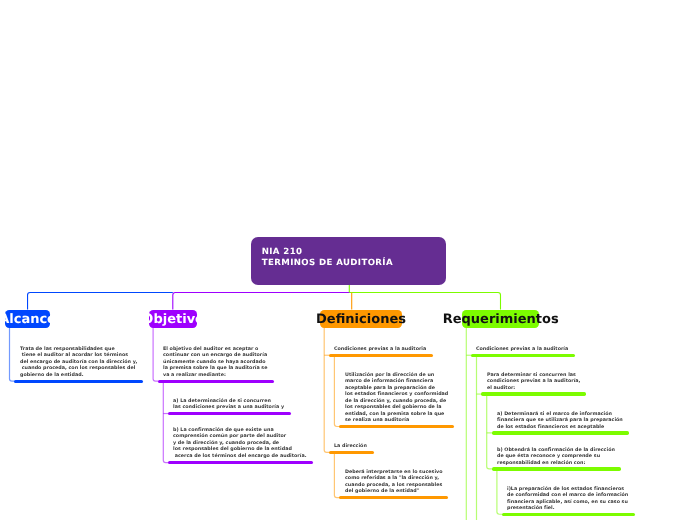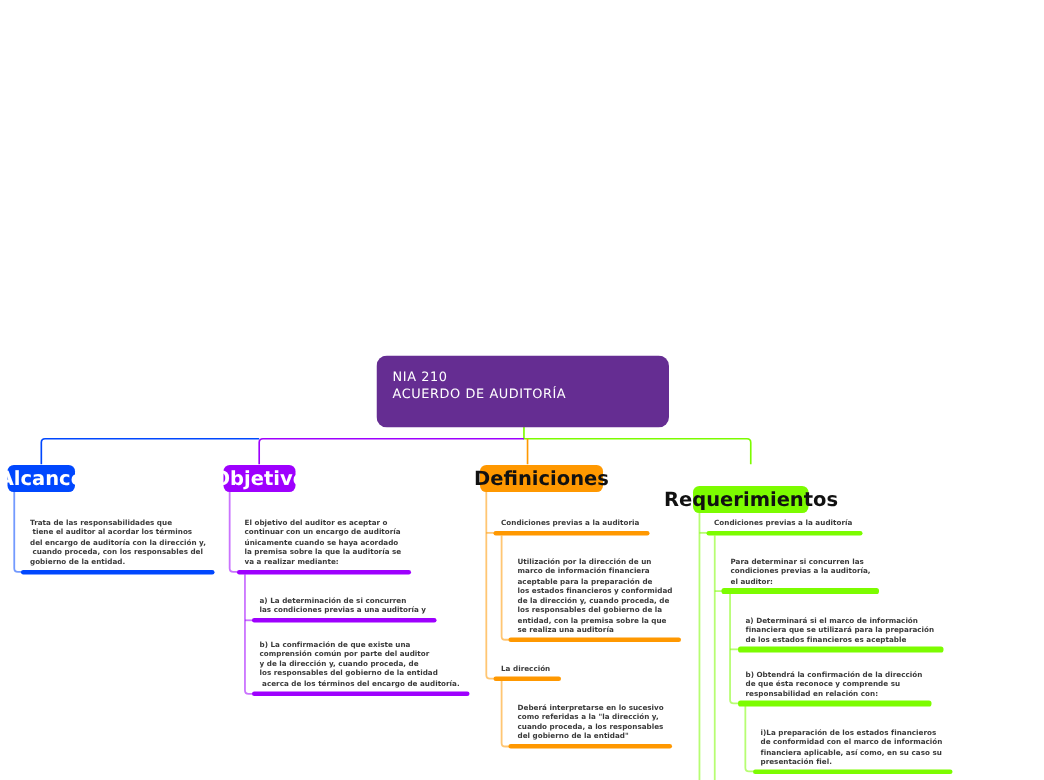--- a/index.html
+++ b/index.html
@@ -4,21 +4,21 @@
 <title>Mapa mental NIA 210</title>
 <style>
 html,body{margin:0;padding:0;background:#ffffff;}
 body{width:696px;height:520px;overflow:hidden;
   font-family:"DejaVu Sans","Liberation Sans",sans-serif;
   -webkit-font-smoothing:antialiased;text-rendering:geometricPrecision;}
 .canvas{position:relative;width:696px;height:520px;background:#ffffff;overflow:hidden;}
 svg.links{position:absolute;left:0;top:0;width:696px;height:520px;}
 
 .root-node{position:absolute;border-radius:7px;box-sizing:border-box;will-change:transform;}
-.root-node .rl{position:absolute;color:#ffffff;font-weight:normal;font-size:8.6px;
+.root-node .rl{position:absolute;color:#ffffff;font-weight:bold;font-size:8.6px;
   line-height:11.1px;letter-spacing:0.39px;white-space:nowrap;left:10.7px;top:10.1px;}
 
 .branch-node{position:absolute;border-radius:4.2px;height:18px;will-change:transform;
   display:flex;align-items:center;justify-content:center;box-sizing:border-box;}
 .branch-node .bl{font-weight:bold;font-size:13px;letter-spacing:0px;white-space:nowrap;position:relative;top:0.5px;}
 
 .tx{position:absolute;will-change:transform;font-size:4.8px;line-height:6.49px;color:#3a3a3a;
   font-weight:bold;white-space:pre;letter-spacing:0.01px;}
 .ul{position:absolute;height:3.4px;border-radius:1.7px;}
 .tline{white-space:pre;}
@@ -46,21 +46,21 @@
       <path d="M 466.3 355.24 L 471.6 355.24" fill="none" stroke="#7cfc00" stroke-width="1.2" stroke-linecap="butt" stroke-opacity="0.55"></path>
       <path d="M 349.3 283.7 L 349.3 292.5 L 498 292.5 Q 500.5 292.5 500.5 295 L 500.5 309.5" fill="none" stroke="#7cfc00" stroke-width="1.1" stroke-linecap="butt" stroke-opacity="1"></path>
       <path d="M 351.7 292.5 L 351.7 309.5" fill="none" stroke="#ff9800" stroke-width="1.1" stroke-linecap="butt" stroke-opacity="1"></path>
       <path d="M 349.3 292.5 L 175.29999999999998 292.5 Q 172.79999999999998 292.5 172.79999999999998 295 L 172.79999999999998 309.5" fill="none" stroke="#9e00fe" stroke-width="1.1" stroke-linecap="butt" stroke-opacity="1"></path>
       <path d="M 172.79999999999998 292.5 L 30.05 292.5 Q 27.55 292.5 27.55 295 L 27.55 309.5" fill="none" stroke="#0047fe" stroke-width="1.1" stroke-linecap="butt" stroke-opacity="1"></path>
     </svg>
   <div id="nodes">
       <div class="root-node" style="left: 251.4px; top: 236.6px; width: 195.3px; height: 47.6px; background: rgb(101, 45, 146);">
         <div class="rl" style="color: rgb(255, 255, 255);">
           <div class="rline">NIA 210</div>
-          <div class="rline">ACUERDO DE AUDITORÍA</div>
+          <div class="rline">TERMINOS DE AUDITORÍA</div>
         </div>
       </div>
       <div class="branch-node" style="left: 5px; top: 309.5px; width: 45.1px; height: 18px; background: rgb(0, 71, 254);">
         <span class="bl" style="color: rgb(255, 255, 255);">Alcance</span>
       </div>
       <div class="tx" style="left: 19.6px; top: 347.1px;"><div class="tline">Trata de las responsabilidades que</div><div class="tline"> tiene el auditor al acordar los términos</div><div class="tline">del encargo de auditoría con la dirección y,</div><div class="tline"> cuando proceda, con los responsables del</div><div class="tline">gobierno de la entidad.</div></div>
       <div class="ul" style="left: 14.3px; top: 379.5px; height: 3.4px; width: 129.113px; background: rgb(0, 71, 254);"></div>
       <div class="branch-node" style="left: 148.6px; top: 309.5px; width: 48.4px; height: 18px; background: rgb(158, 0, 254);">
         <span class="bl" style="color: rgb(255, 255, 255);">Objetivo</span>
       </div>
@@ -74,21 +74,21 @@
         <span class="bl" style="color: rgb(17, 17, 17);">Definiciones</span>
       </div>
       <div class="tx" style="left: 334.3px; top: 347.1px;"><div class="tline">Condiciones previas a la auditoria</div></div>
       <div class="ul" style="left: 329px; top: 353.54px; height: 3.4px; width: 104.05px; background: rgb(255, 152, 0);"></div>
       <div class="tx" style="left: 344.5px; top: 372.94px;"><div class="tline">Utilización por la dirección de un</div><div class="tline">marco de información financiera</div><div class="tline">aceptable para la preparación de</div><div class="tline">los estados financieros y conformidad</div><div class="tline">de la dirección y, cuando proceda, de</div><div class="tline">los responsables del gobierno de la</div><div class="tline">entidad, con la premisa sobre la que</div><div class="tline">se realiza una auditoría</div></div>
       <div class="ul" style="left: 339.2px; top: 424.81px; height: 3.4px; width: 115.112px; background: rgb(255, 152, 0);"></div>
       <div class="tx" style="left: 334.3px; top: 444.21px;"><div class="tline">La dirección</div></div>
       <div class="ul" style="left: 329px; top: 450.65px; height: 3.4px; width: 44.6281px; background: rgb(255, 152, 0);"></div>
       <div class="tx" style="left: 344.5px; top: 470.05px;"><div class="tline">Deberá interpretarse en lo sucesivo</div><div class="tline">como referidas a la "la dirección y,</div><div class="tline">cuando proceda, a los responsables</div><div class="tline">del gobierno de la entidad"</div></div>
       <div class="ul" style="left: 339.2px; top: 495.96px; height: 3.4px; width: 109.284px; background: rgb(255, 152, 0);"></div>
-      <div class="branch-node" style="left: 461.8px; top: 309.5px; width: 77.4px; height: 18px; background: rgb(124, 252, 0); margin-top: 14px;">
+      <div class="branch-node" style="left: 461.8px; top: 309.5px; width: 77.4px; height: 18px; background: rgb(124, 252, 0);">
         <span class="bl" style="color: rgb(17, 17, 17);">Requerimientos</span>
       </div>
       <div class="tx" style="left: 476.4px; top: 347.1px;"><div class="tline">Condiciones previas a la auditoría</div></div>
       <div class="ul" style="left: 471.1px; top: 353.54px; height: 3.4px; width: 104.05px; background: rgb(124, 252, 0);"></div>
       <div class="tx" style="left: 486.6px; top: 372.94px;"><div class="tline">Para determinar si concurren las</div><div class="tline">condiciones previas a la auditoría,</div><div class="tline">el auditor:</div></div>
       <div class="ul" style="left: 481.3px; top: 392.36px; height: 3.4px; width: 105.191px; background: rgb(124, 252, 0);"></div>
       <div class="tx" style="left: 496.8px; top: 411.76px;"><div class="tline">a) Determinará si el marco de información</div><div class="tline">financiera que se utilizará para la preparación</div><div class="tline">de los estados financieros es aceptable</div></div>
       <div class="ul" style="left: 491.5px; top: 431.18px; height: 3.4px; width: 137.597px; background: rgb(124, 252, 0);"></div>
       <div class="tx" style="left: 496.8px; top: 447.83px;"><div class="tline">b) Obtendrá la confirmación de la dirección</div><div class="tline">de que ésta reconoce y comprende su</div><div class="tline">responsabilidad en relación con:</div></div>
       <div class="ul" style="left: 491.5px; top: 467.25px; height: 3.4px; width: 129.659px; background: rgb(124, 252, 0);"></div>

